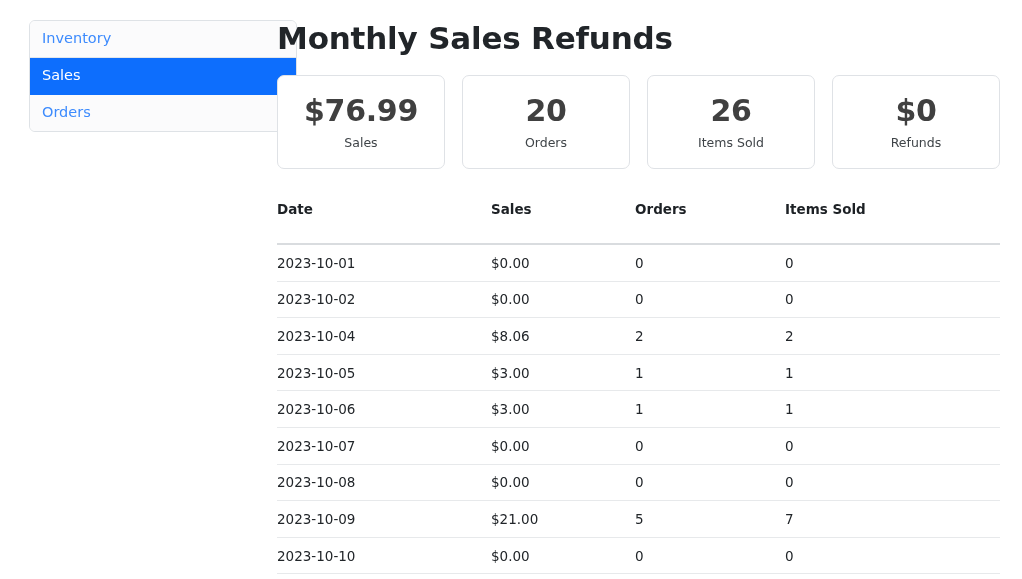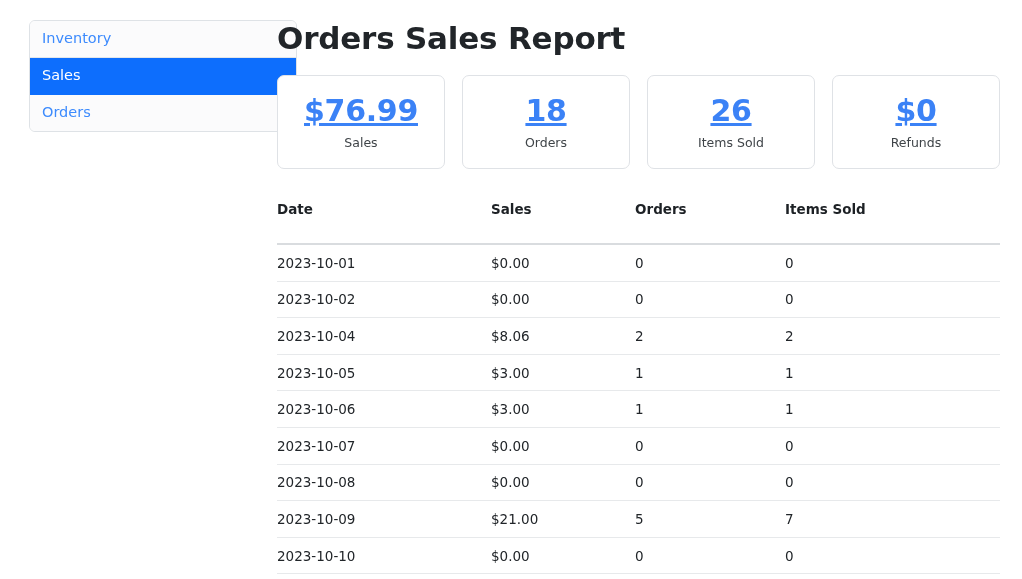--- a/index.html
+++ b/index.html
@@ -90,23 +90,22 @@
     background: #ffffff;
     display: flex;
     flex-direction: column;
     align-items: center;
     justify-content: center;
   }
   .card-value {
     font-size: 30px;
     line-height: 34px;
     font-weight: bold;
-    color: #3b82f6;
+    color: #404040;
     letter-spacing: -0.3px;
-    text-decoration: underline;
   }
   .card-label {
     margin-top: 7px;
     font-size: 12.5px;
     line-height: 15px;
     color: #3f4448;
   }
 
   
   .table-wrap {
@@ -150,29 +149,29 @@
   <nav class="sidebar">
     <div class="list-group">
         <a class="list-group-item">Inventory</a>
         <a class="list-group-item active">Sales</a>
         <a class="list-group-item">Orders</a>
       </div>
   </nav>
 
   <main class="main">
 
-    <h1 class="page-title">Orders Sales Report</h1>
+    <h1 class="page-title">Monthly Sales Refunds</h1>
 
     <section class="cards">
         <div class="card">
           <div class="card-value">$76.99</div>
           <div class="card-label">Sales</div>
         </div>
         <div class="card">
-          <div class="card-value">18</div>
+          <div class="card-value">20</div>
           <div class="card-label">Orders</div>
         </div>
         <div class="card">
           <div class="card-value">26</div>
           <div class="card-label">Items Sold</div>
         </div>
         <div class="card">
           <div class="card-value">$0</div>
           <div class="card-label">Refunds</div>
         </div>

